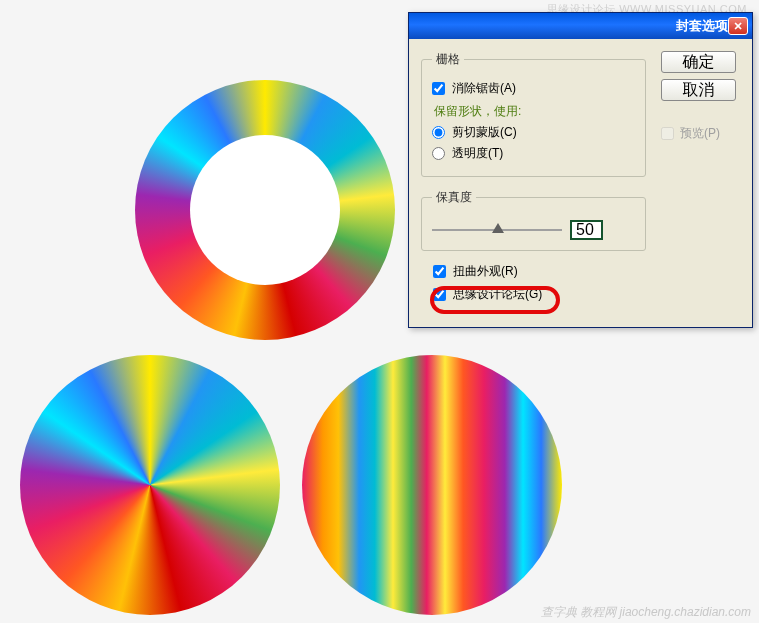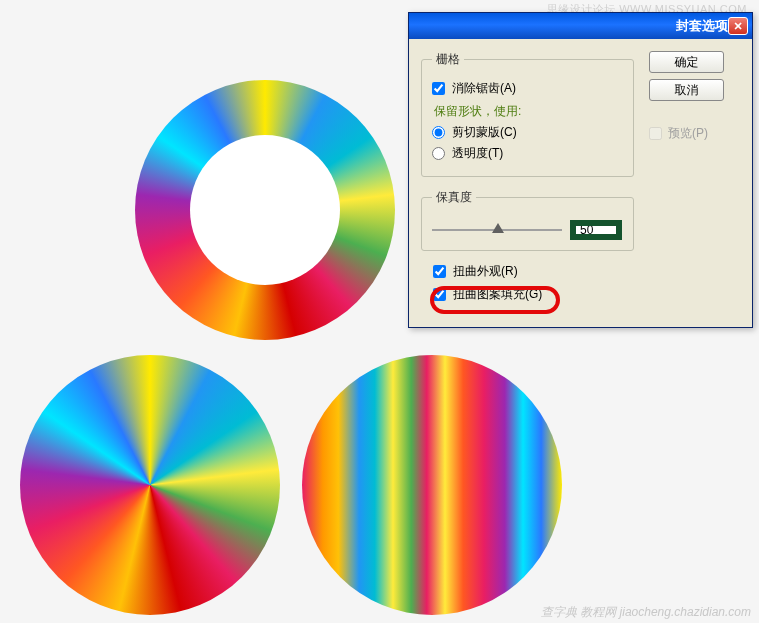--- a/index.html
+++ b/index.html
@@ -118,21 +118,21 @@
       color: #fff;
       font-size: 11px;
       font-weight: bold;
       display: flex;
       align-items: center;
       justify-content: center;
       line-height: 1;
     }
     
     .dialog-body {
-      padding: 12px 28px 18px 12px;
+      padding: 12px 16px 18px 12px;
       display: flex;
       gap: 15px;
     }
     
     .left-col { flex: 1; }
     .right-col { width: 75px; display: flex; flex-direction: column; gap: 6px; }
     
     fieldset {
       border: 1px solid #c0c0b0;
       border-radius: 3px;
@@ -183,34 +183,34 @@
       top: 1px;
       left: 60px;
       width: 0;
       height: 0;
       border-left: 6px solid transparent;
       border-right: 6px solid transparent;
       border-bottom: 10px solid #606060;
     }
     
     .num-input {
-      width: 52px;
+      width: 33px;
       height: 20px;
-      border: 6px solid #14532d;
+      border: 2px solid #14532d;
       padding: 1px 4px;
       background: #fff;
-      font-size: 12px;
+      font-size: 16px;
     }
     
     .dlg-btn {
       height: 22px;
       border: 1px solid #888;
       border-radius: 3px;
       background: linear-gradient(to bottom, #fff, #e8e8e0);
-      font-size: 12px;
+      font-size: 16px;
       cursor: pointer;
     }
     
     .preview-row {
       margin-top: 18px;
       color: #a0a0a0;
       display: flex;
       align-items: center;
       gap: 4px;
     }
@@ -273,21 +273,21 @@
         </div>
       </fieldset>
 
       <div class="bottom-checks">
         <div class="field-row">
           <input type="checkbox" checked="" style="">
           <label>扭曲外观(R)</label>
         </div>
         <div class="field-row">
           <input type="checkbox" checked="" style="">
-          <label>扭曲图案填充(G)</label>
+          <label>思缘设计论坛(G)</label>
         </div>
       </div>
 
     </div>
     <div class="right-col">
       <button class="dlg-btn">确定</button>
       <button class="dlg-btn">取消</button>
       <div class="preview-row">
         <input type="checkbox" disabled="" style="">
         <label>预览(P)</label>

